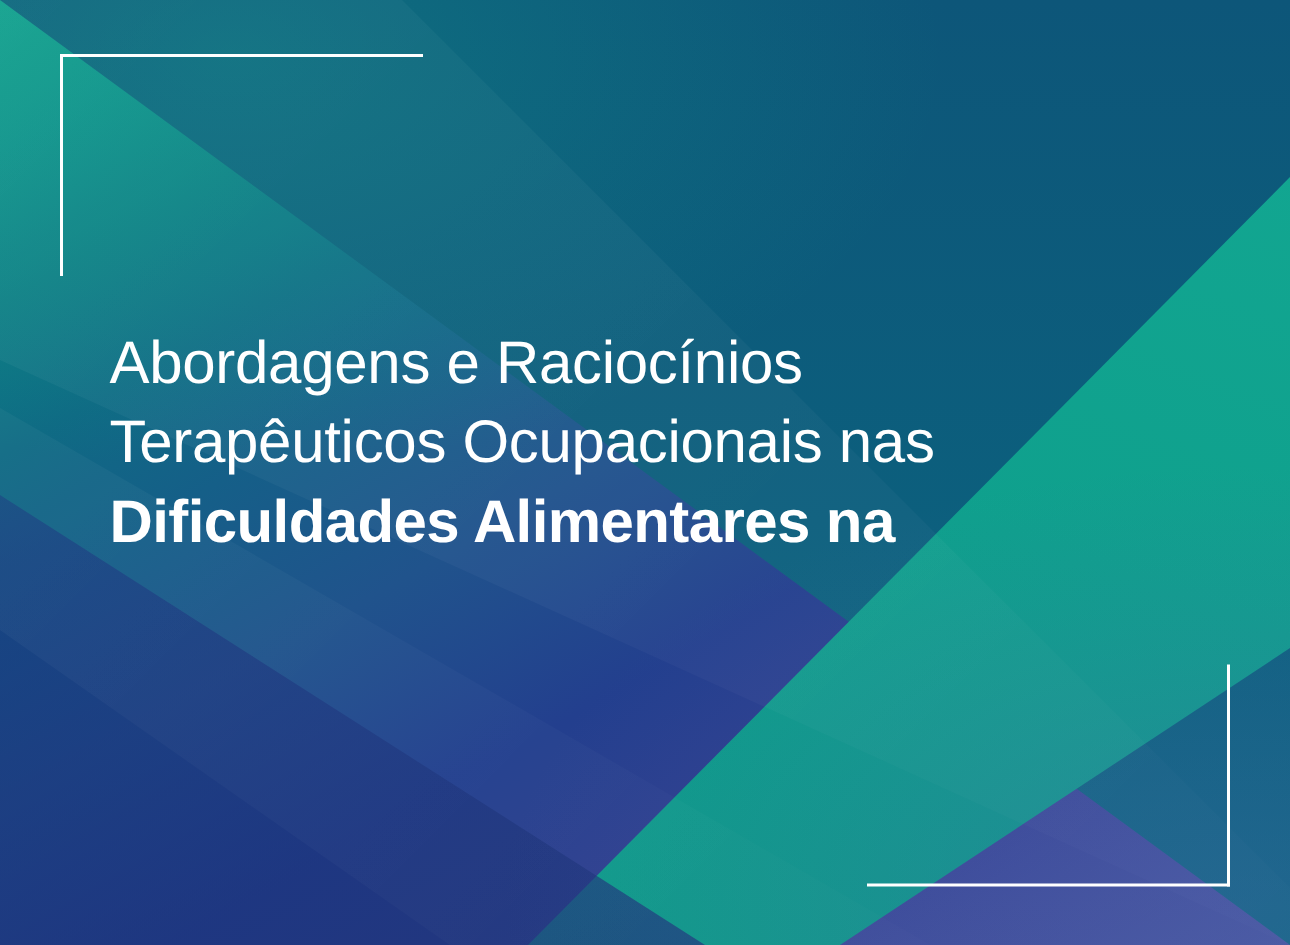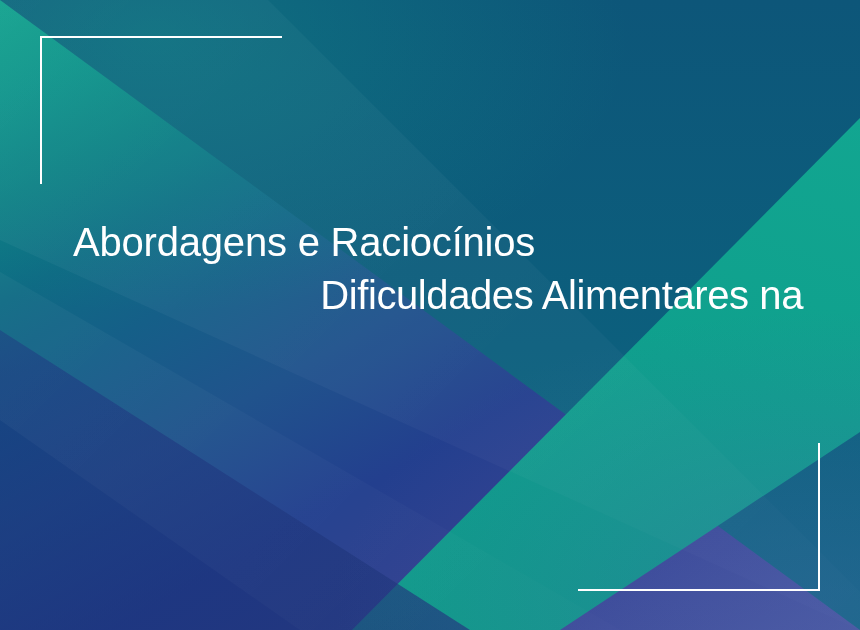--- a/index.html
+++ b/index.html
@@ -100,21 +100,21 @@
     color:#ffffff;
   }
   .title-line {
     display:block;
     font-size:40px;
     line-height:53px;
     letter-spacing:-0.2px;
     white-space:nowrap;
   }
   .title-line.light { font-weight:400; }
-  .title-line.bold  { font-weight:400; letter-spacing:-0.4px;text-align:right; }
+  .title-line.bold  { font-weight:700; letter-spacing:-0.4px; }
 </style>
 </head>
 <body>
 
 <div id="slide">
 
   <div class="bg-layer bg-base"></div>
   <div class="bg-layer bg-wedge-tr"></div>
   <div class="bg-layer bg-teal-band"></div>
   <div class="bg-layer bg-navy"></div>
@@ -127,16 +127,17 @@
     <span class="bar v"></span>
   </div>
 
   <div class="bracket" id="bracket-br">
     <span class="bar h"></span>
     <span class="bar v"></span>
   </div>
 
   <div id="title-block">
     <span class="title-line light">Abordagens e Raciocínios</span>
+    <span class="title-line light">Terapêuticos Ocupacionais nas</span>
     <span class="title-line bold">Dificuldades Alimentares na</span>
   </div>
 
 </div>
 
 </body></html>

